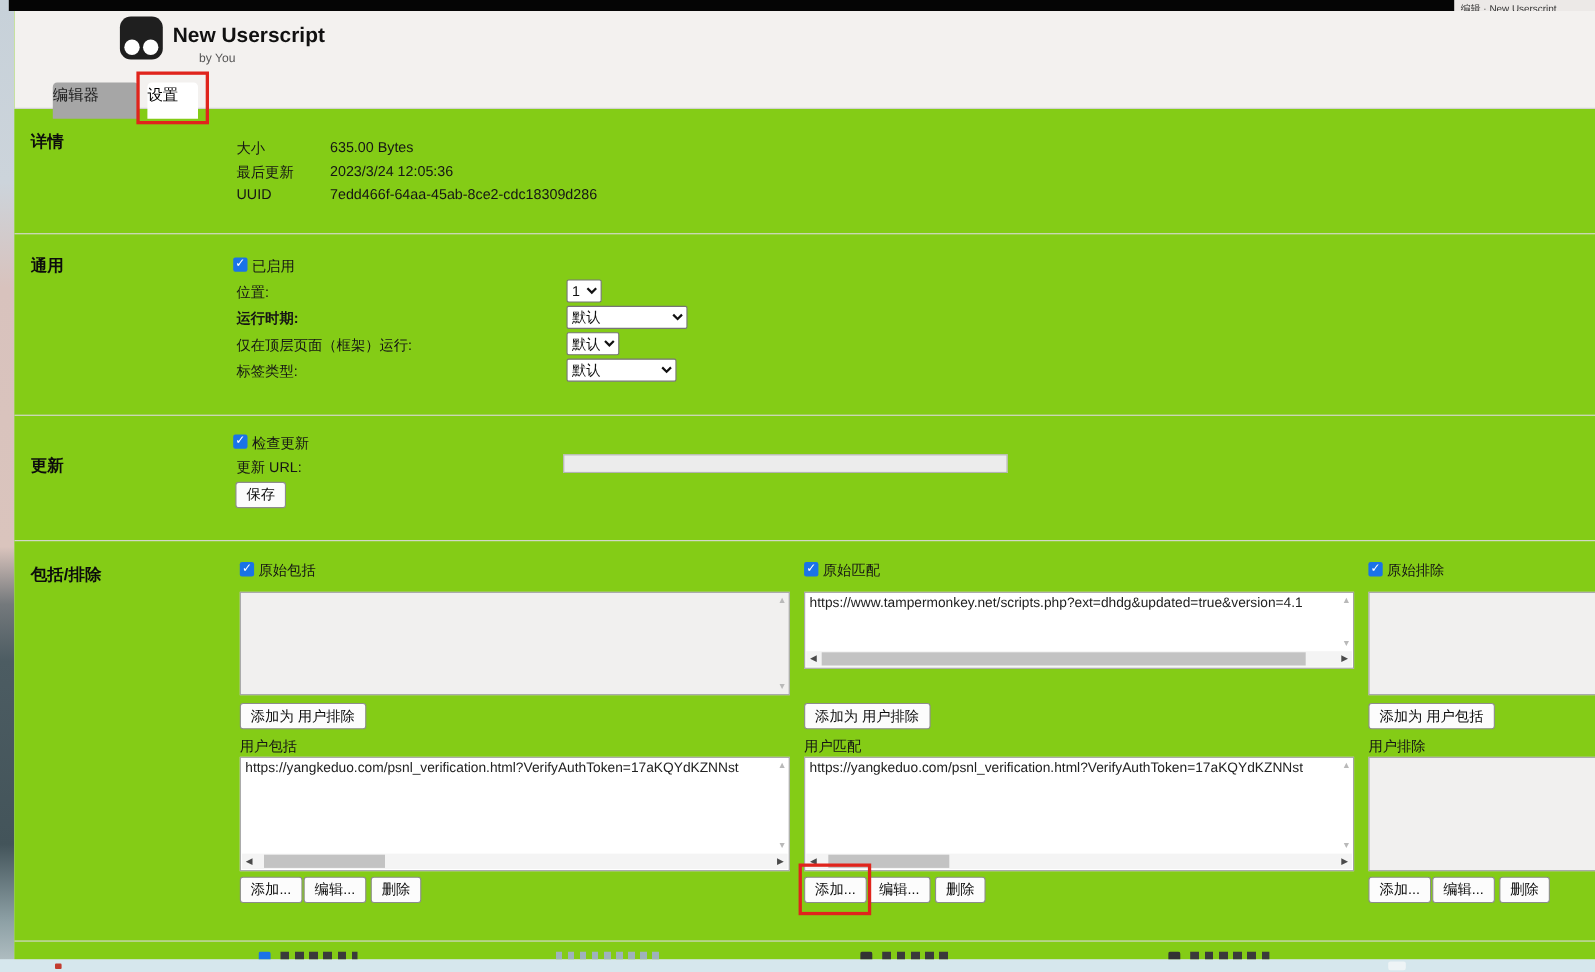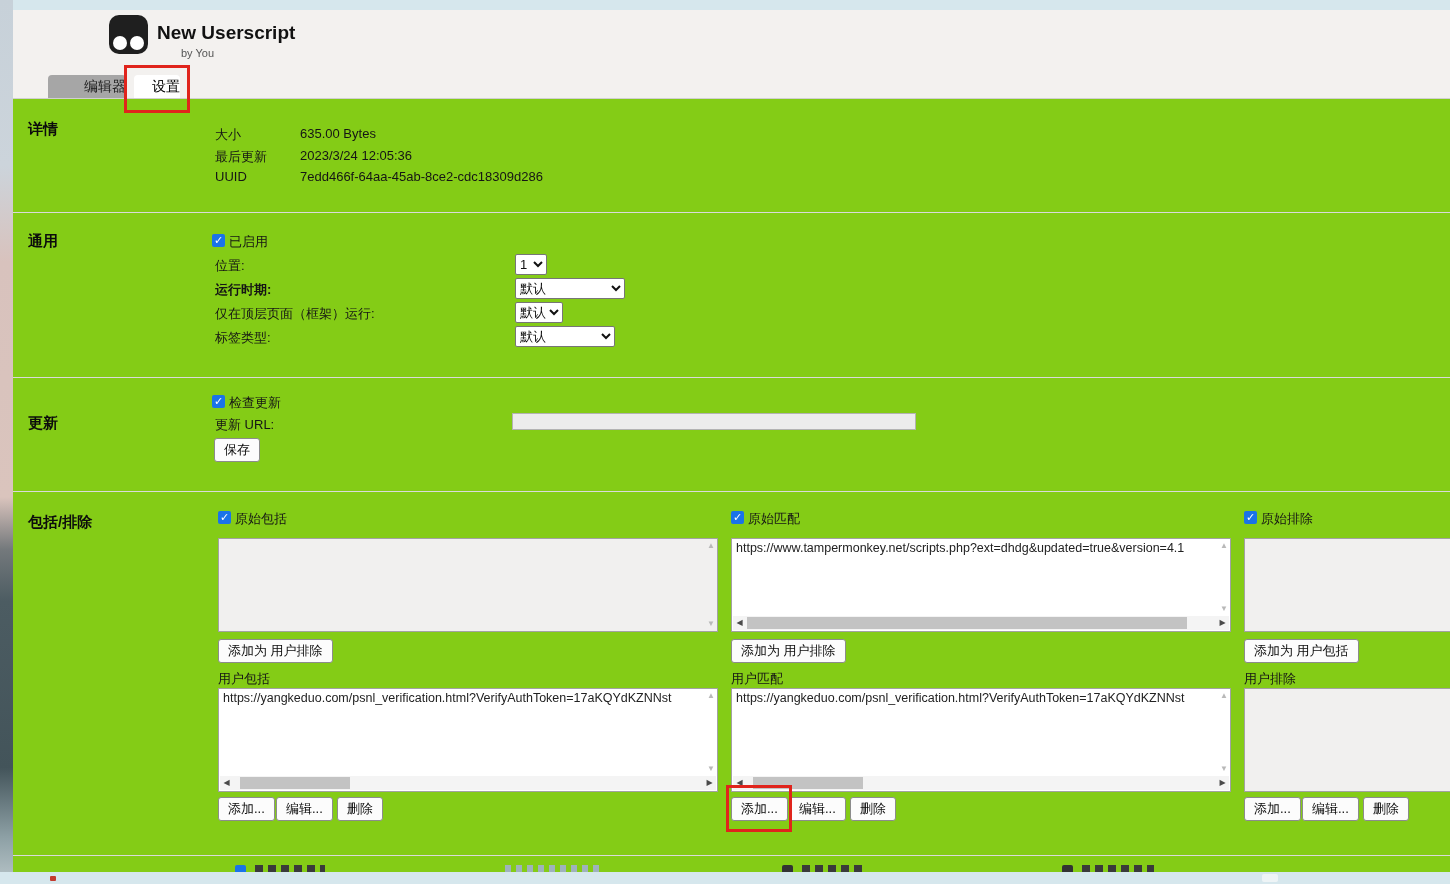--- a/index.html
+++ b/index.html
@@ -15,21 +15,21 @@
   .topbar-tab{position:absolute;right:0;top:0;width:128px;height:10px;background:#ece9e7;overflow:hidden;}
   .topbar-tab span{display:block;font-size:9px;line-height:10px;margin-top:3px;color:#333;white-space:nowrap;padding-left:6px;}
   
   .page{position:absolute;left:13px;top:10px;width:1437px;height:862px;background:#84cc16;overflow:hidden;}
   .header-band{position:absolute;left:0;top:0;width:100%;height:88px;background:#f3f1ef;border-bottom:1px solid #d0d0d0;}
   .logo{position:absolute;left:96px;top:5px;width:39px;height:39px;background:#1f1f1f;border-radius:10px;}
   .logo .eye{position:absolute;bottom:4px;width:14px;height:14px;background:#fff;border-radius:50%;}
   .logo .eye.l{left:4px;} .logo .eye.r{right:4px;}
   .app-title{position:absolute;left:144px;top:12px;font-size:19px;font-weight:bold;color:#111;white-space:nowrap;}
   .app-byline{position:absolute;left:168px;top:37px;font-size:11px;color:#555;}
-  .tab{position:absolute;top:65px;height:23px;border-radius:4px 4px 0 0;font-size:14px;text-align:right;line-height:23px;cursor:pointer;}
+  .tab{position:absolute;top:65px;height:33px;border-radius:4px 4px 0 0;font-size:14px;text-align:left;line-height:23px;cursor:pointer;}
   .tab.inactive{left:35px;width:78px;background:#a6a6a6;color:#1c1c1c;}
   .tab.active{left:121px;width:46px;background:#ffffff;color:#000;}
   .annotation{position:absolute;border:3px solid #e0241c;background:transparent;z-index:50;}
   .anno-tab{left:111px;top:55px;width:60px;height:42px;}
   .anno-add{left:713px;top:775px;width:60px;height:41px;}
   .divider{position:absolute;left:0;right:0;height:1px;background:#dadada;}
   .sec-title{position:absolute;left:15px;font-size:15px;font-weight:bold;color:#0c0c0c;white-space:nowrap;}
   .lbl{position:absolute;font-size:13px;color:#151515;white-space:nowrap;}
   .val{position:absolute;font-size:13px;color:#151515;white-space:nowrap;}
   .cb{position:absolute;width:13px;height:13px;background:#1a73e8;border-radius:2px;color:#fff;font-size:11px;line-height:13px;text-align:center;cursor:pointer;}
@@ -54,20 +54,25 @@
 </style>
 </head>
 <body>
 
 <div class="screen">
 
   <div class="wall-left"></div>
   <div class="wall-bottom-dot"></div>
   <div class="wall-bottom-chip"></div>
 
+  <div class="topbar">
+    <div class="topbar-tab">
+      <span>编辑 · New Userscript</span>
+    </div>
+  </div>
 
   <div class="page">
 
     <div class="header-band"></div>
     <div class="logo">
       <span class="eye l"></span>
       <span class="eye r"></span>
     </div>
     <div class="app-title">New Userscript</div>
     <div class="app-byline">by You</div>
@@ -141,21 +146,21 @@
         <span class="arr r">▶</span>
         <span class="thumb" style="left:20px;width:110px;"></span>
       </div>
     </div>
     <button class="btn" style="left:205px;top:787px;">添加...</button>
     <button class="btn" style="left:263px;top:787px;">编辑...</button>
     <button class="btn" style="left:324px;top:787px;">删除</button>
 
     <span class="cb" style="left:718px;top:501px;"></span>
     <div class="lbl" style="left:735px;top:500px;">原始匹配</div>
-    <div class="box" style="left:718px;top:528px;height:94px;">
+    <div class="box" style="left:718px;top:528px;height:70px;">
       <div class="txt">https://www.tampermonkey.net/scripts.php?ext=dhdg&amp;updated=true&amp;version=4.1</div>
       <span class="varr top">▲</span>
       <span class="varr bot">▼</span>
       <div class="hbar">
         <span class="arr l">◀</span>
         <span class="arr r">▶</span>
         <span class="thumb" style="left:14px;width:440px;"></span>
       </div>
     </div>
     <button class="btn" style="left:718px;top:629px;">添加为 用户排除</button>

